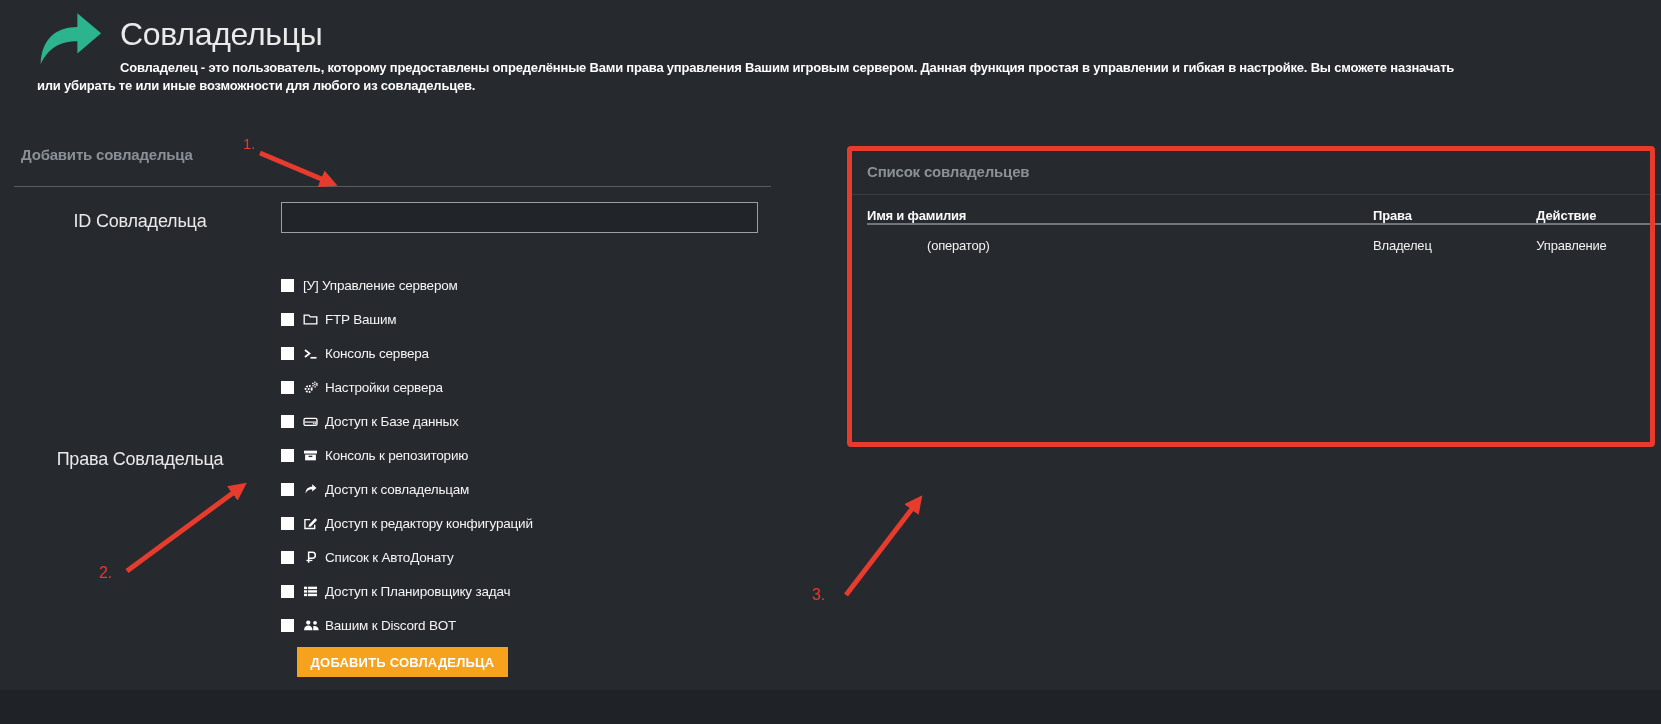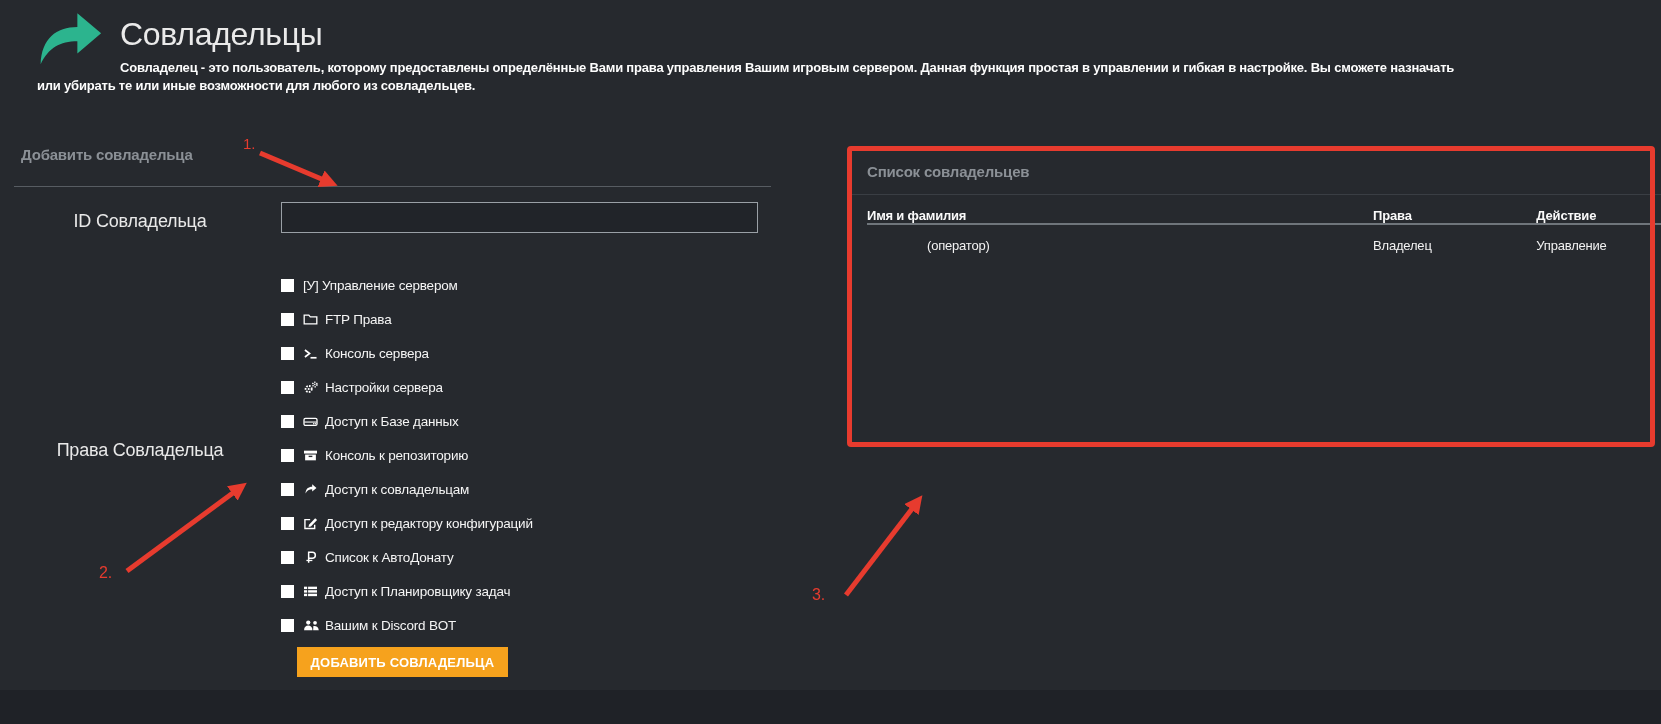--- a/index.html
+++ b/index.html
@@ -19,21 +19,21 @@
   }
   
   .app-icon{position:absolute;left:32px;top:5px;width:72px;height:74px;}
   .page-title{position:absolute;left:120px;top:16px;font-size:32px;font-weight:400;color:#eaeaea;letter-spacing:-0.3px;}
   .page-desc{position:absolute;left:37px;top:59px;width:1437px;font-size:13px;font-weight:700;line-height:18px;color:#fdfdfd;text-indent:83px;}
   
   .form-heading{position:absolute;left:21px;top:146px;font-size:15px;font-weight:700;color:var(--gray);}
   .divider-left{position:absolute;left:14px;top:186px;width:757px;height:1px;background:#575c62;}
   .field-label{position:absolute;left:10px;width:260px;text-align:center;font-size:18px;color:#e9e9e9;}
   .lbl-id{top:211px;}
-  .lbl-rights{top:440px;}
+  .lbl-rights{top:449px;}
   .id-input{
     position:absolute;left:281px;top:202px;width:477px;height:31px;box-sizing:border-box;
     background:#212429;border:1px solid #9aa0a6;color:#fff;font-size:13px;padding:0 8px;
     font-family:"Liberation Sans",sans-serif;outline:none;
   }
   .perm-list{position:absolute;left:281px;top:278px;}
   .perm-row{display:flex;align-items:center;height:15px;margin-bottom:19px;cursor:pointer;}
   .cb{width:13px;height:13px;background:#ffffff;margin-right:9px;flex:none;}
   .picon{display:inline-flex;width:17px;margin-right:5px;justify-content:flex-start;align-items:center;flex:none;}
   .picon svg{display:block;}
@@ -95,21 +95,21 @@
 
         <span class="plabel">[У] Управление сервером</span>
       </label>
       <label class="perm-row">
         <span class="cb"></span>
         <span class="picon">
           <svg viewBox="0 0 16 14" width="15" height="13">
             <path d="M1.2 2.2 h5 l1.6 2 H14.8 V11.8 H1.2 Z" fill="none" stroke="#ffffff" stroke-width="1.4"></path>
           </svg>
         </span>
-        <span class="plabel">FTP Права</span>
+        <span class="plabel">FTP Вашим</span>
       </label>
       <label class="perm-row">
         <span class="cb"></span>
         <span class="picon">
           <svg viewBox="0 0 16 14" width="15" height="13">
             <path d="M2 3.2 L7 7 L2 10.8" fill="none" stroke="#ffffff" stroke-width="1.8"></path>
             <line x1="8" y1="11.6" x2="14.5" y2="11.6" stroke="#ffffff" stroke-width="1.8"></line>
           </svg>
         </span>
         <span class="plabel">Консоль сервера</span>

